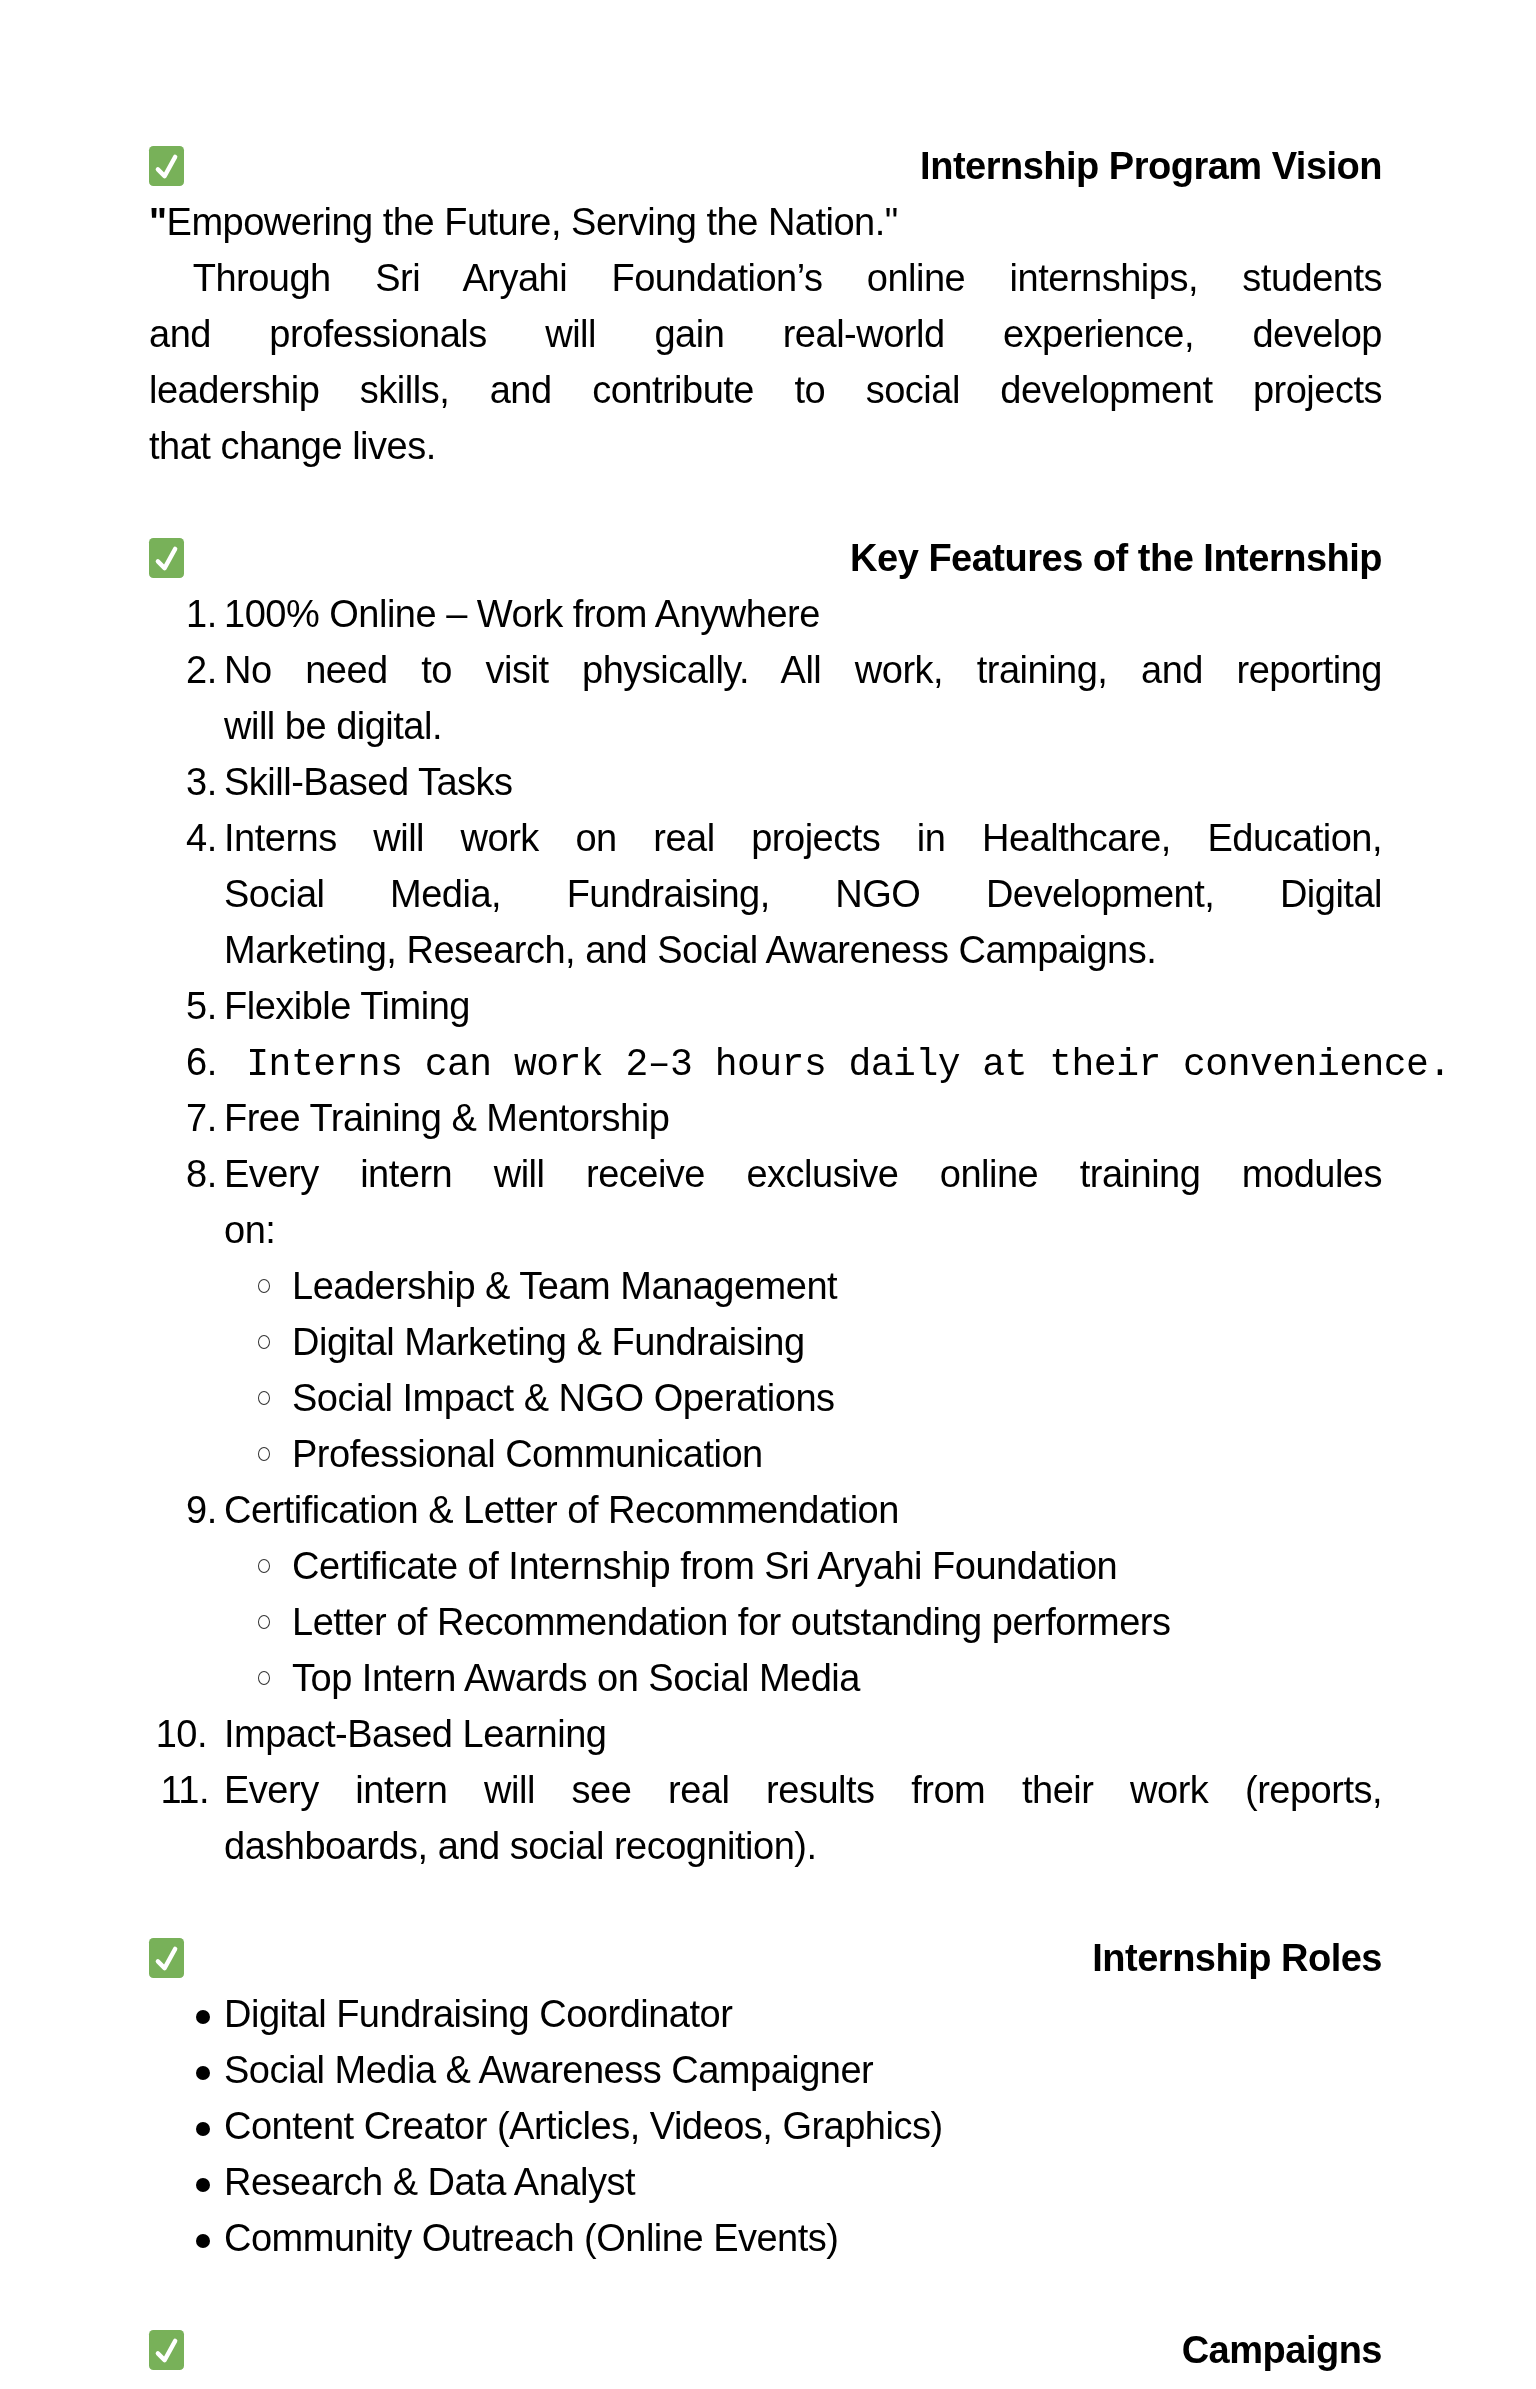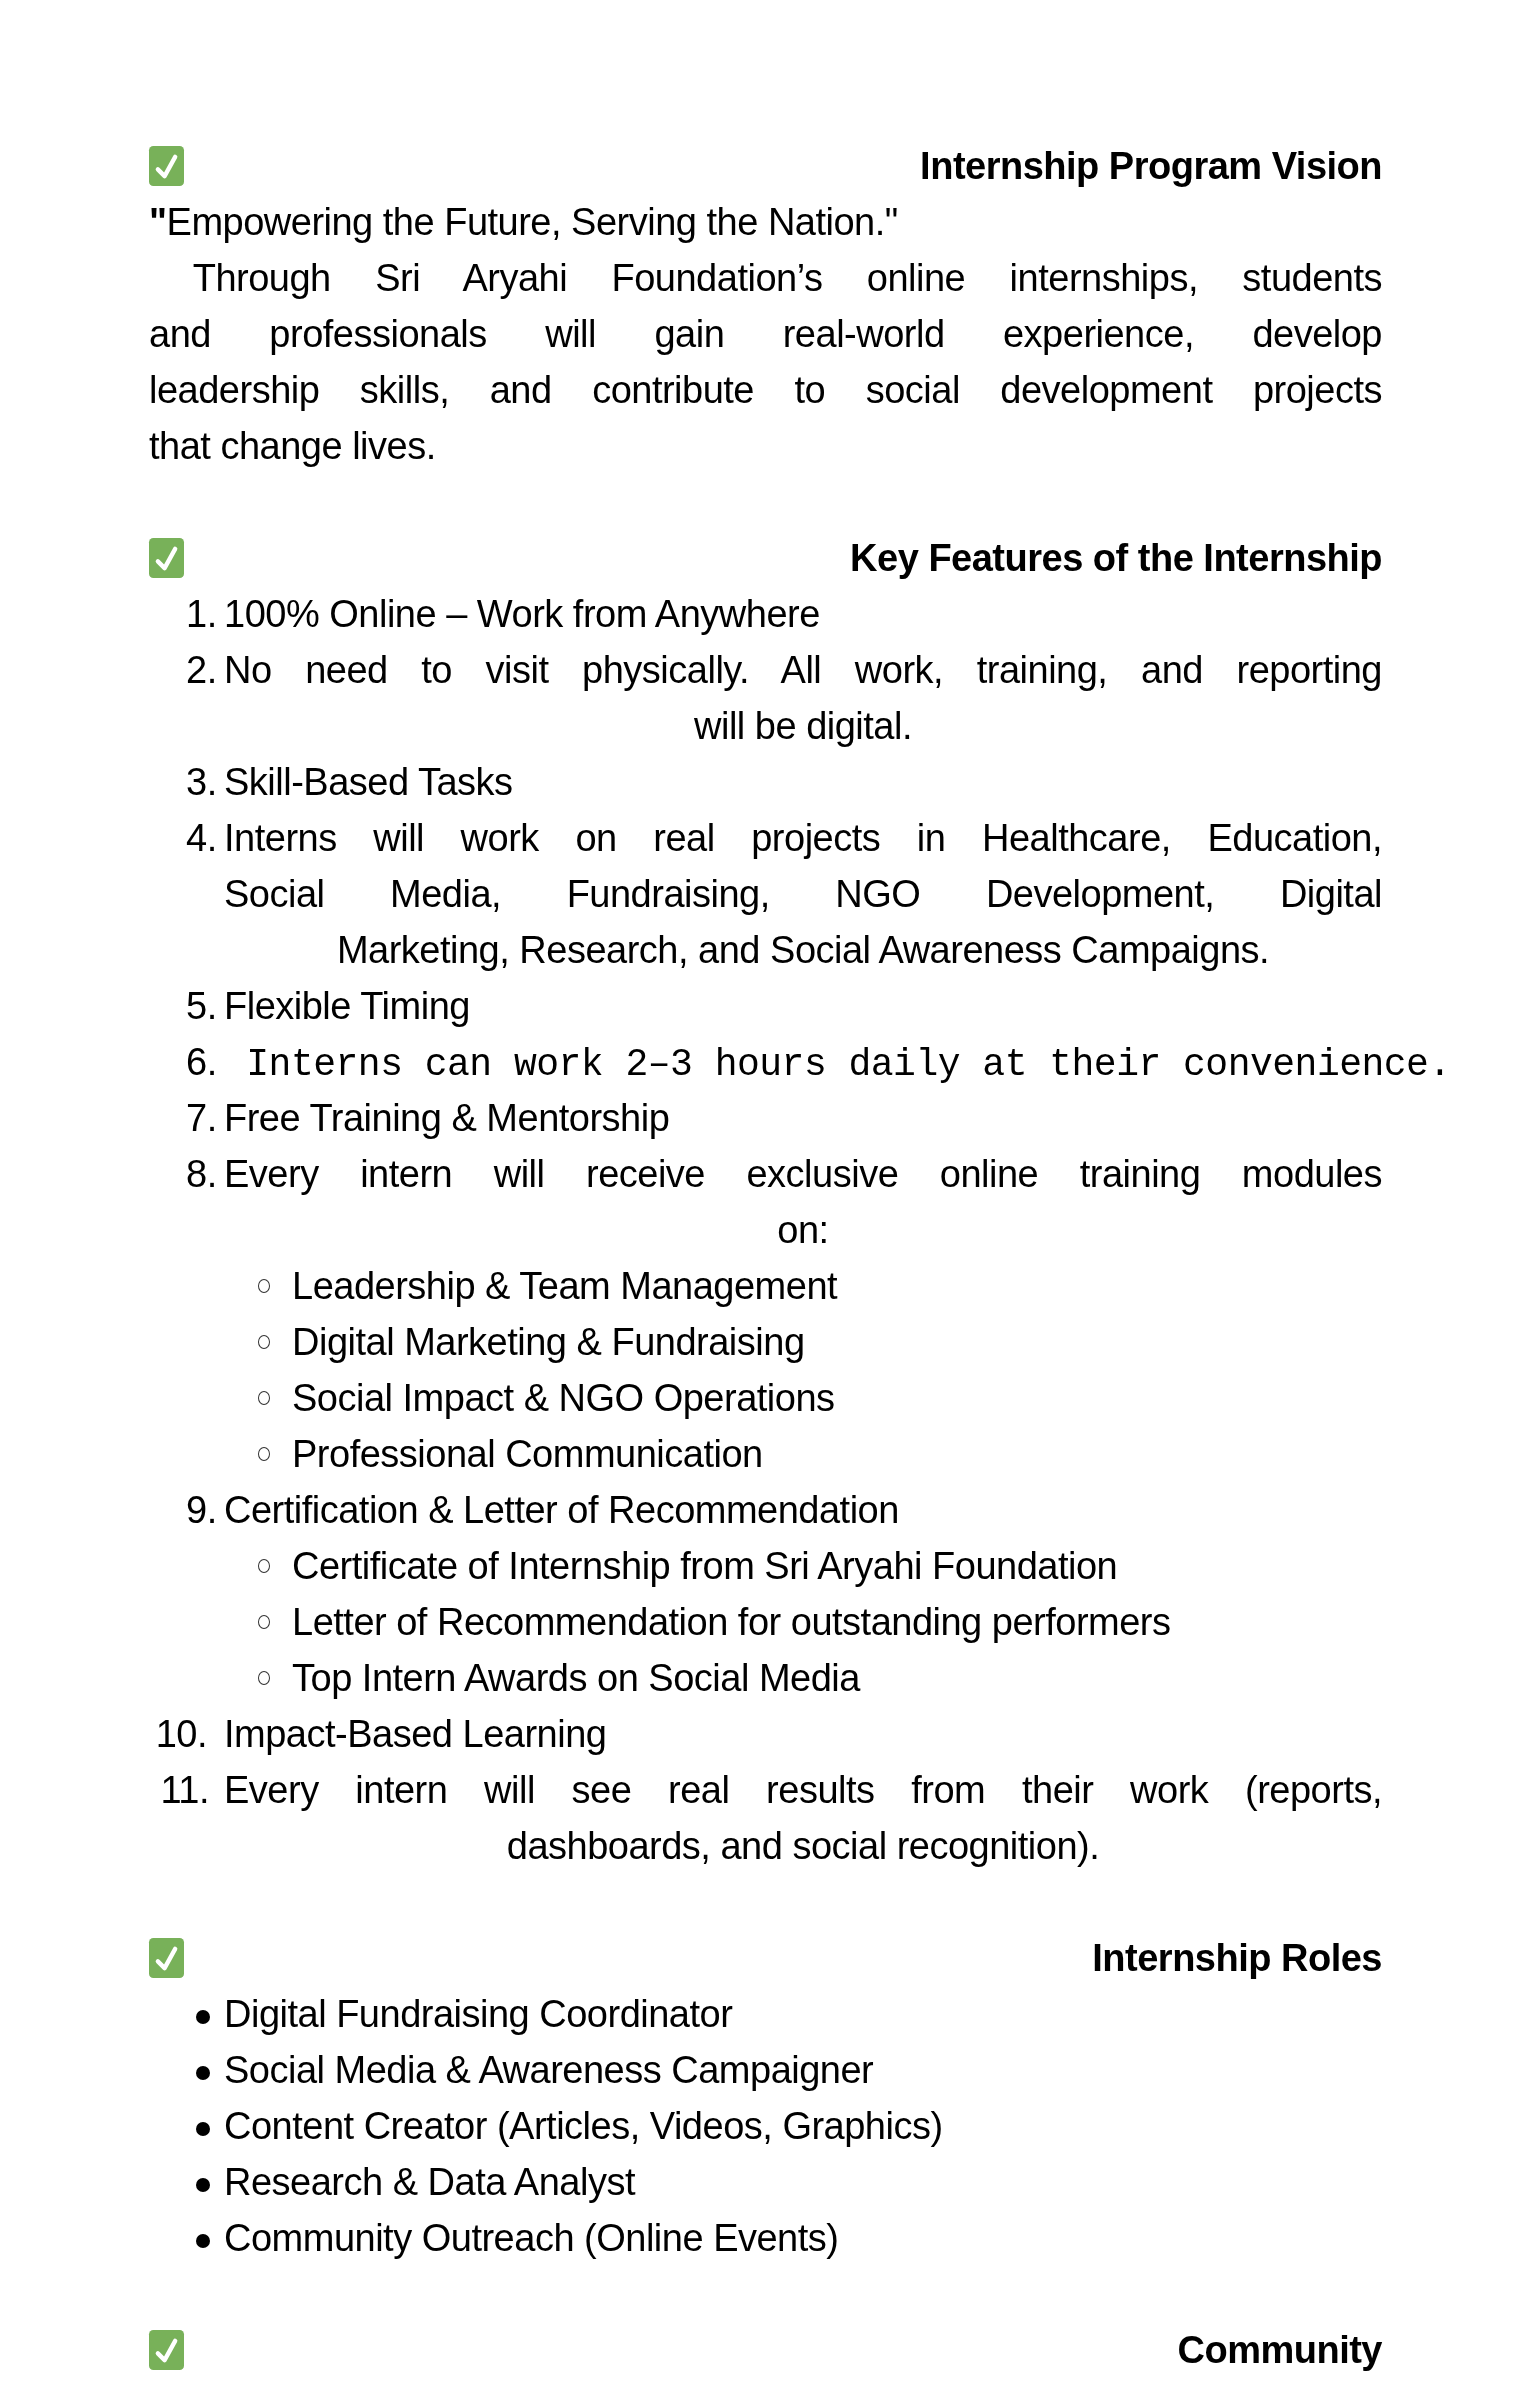--- a/index.html
+++ b/index.html
@@ -65,21 +65,21 @@
       position: relative;
       padding-left: 75px;
     }
     .ol-item .num {
       position: absolute;
       left: 37px;
       top: 0;
     }
     .ol-item .num.wide { left: 6.7px; }
     .ol-item .num.eleven { left: 11.5px; }
-    .ol-cont { padding-left: 75px; text-align: center; }
+    .ol-cont { padding-left: 75px; }
     .sub-item {
       position: relative;
       padding-left: 143px;
     }
     .sub-item .circle {
       position: absolute;
       left: 109px;
       top: 21px;
       width: 12.4px;
       height: 14.3px;
@@ -182,18 +182,18 @@
   <div class="line ul-item"><span class="dot"></span><span>Research &amp; Data Analyst</span></div>
   <div class="line ul-item"><span class="dot"></span><span>Community Outreach (Online Events)</span></div>
   <div class="blank"></div>
 
   <div class="line heading">
     <span class="check-box">
       <svg viewBox="0 0 54 60">
           <path d="M8 36 L22 50 L44 10" fill="none" stroke="#ffffff" stroke-width="9" stroke-linecap="round" stroke-linejoin="round"></path>
         </svg>
     </span>
-    <span class="label">Community</span>
+    <span class="label">Campaigns</span>
   </div>
   <div class="line ul-item"><span>4 Weeks / 6 Weeks / 3 Months (Choose as per convenience</span><span class="bold">)</span></div>
 
 </div>
 
 
 </body></html>

